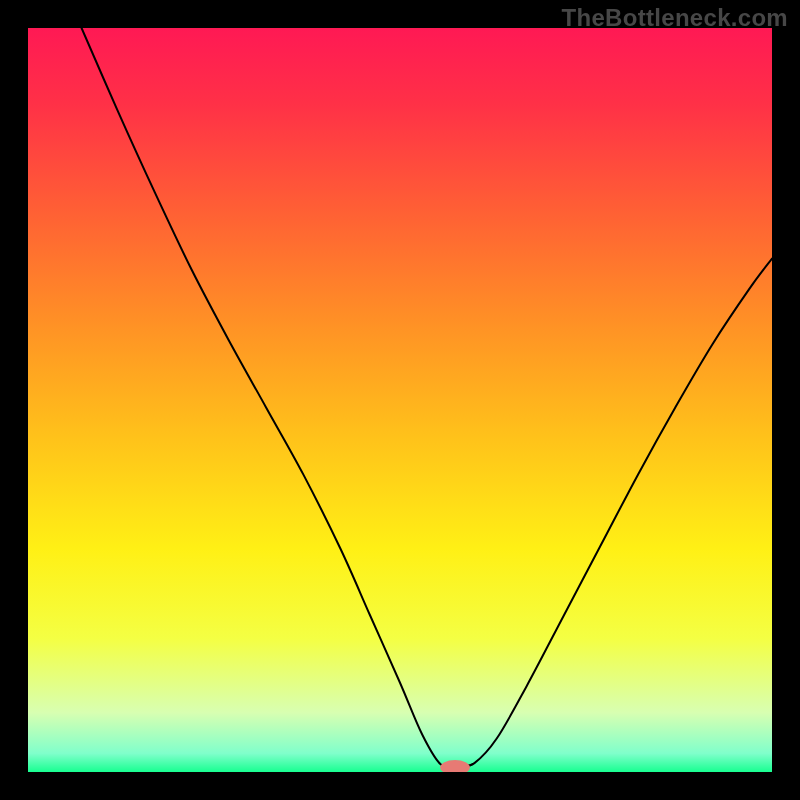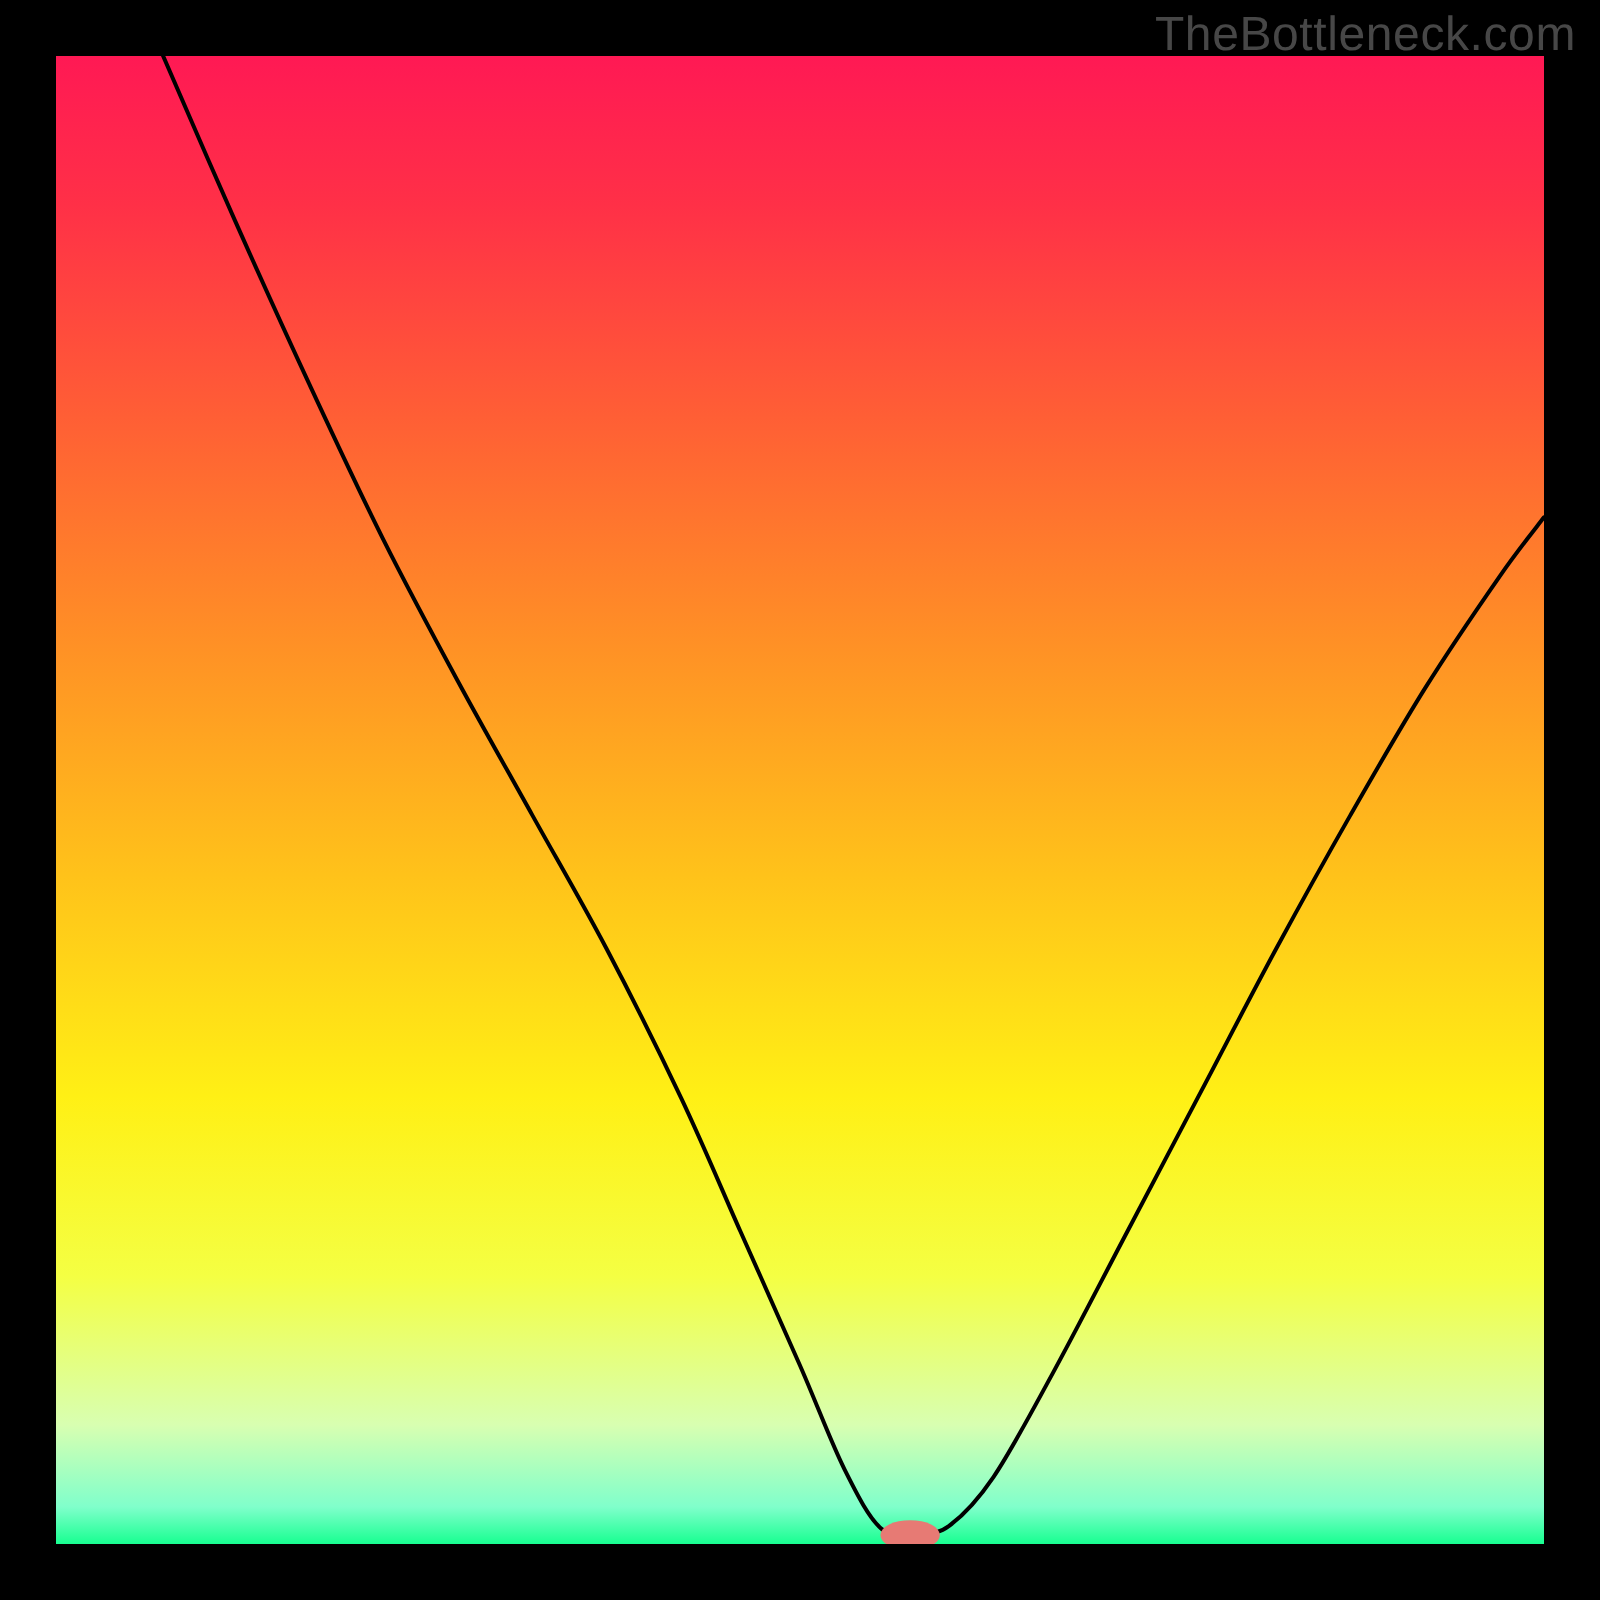--- a/index.html
+++ b/index.html
@@ -16,21 +16,21 @@
     width: 800px;
     height: 800px;
     background: #000;
   }
   .watermark {
     position: absolute;
     top: 4px;
     right: 12px;
     color: #474747;
     font-size: 24px;
-    font-weight: 400;
+    font-weight: 700;
     letter-spacing: 0.3px;
     z-index: 10;
   }
   .plot-area {
     position: absolute;
     left: 28px;
     top: 28px;
     width: 744px;
     height: 744px;
   }

